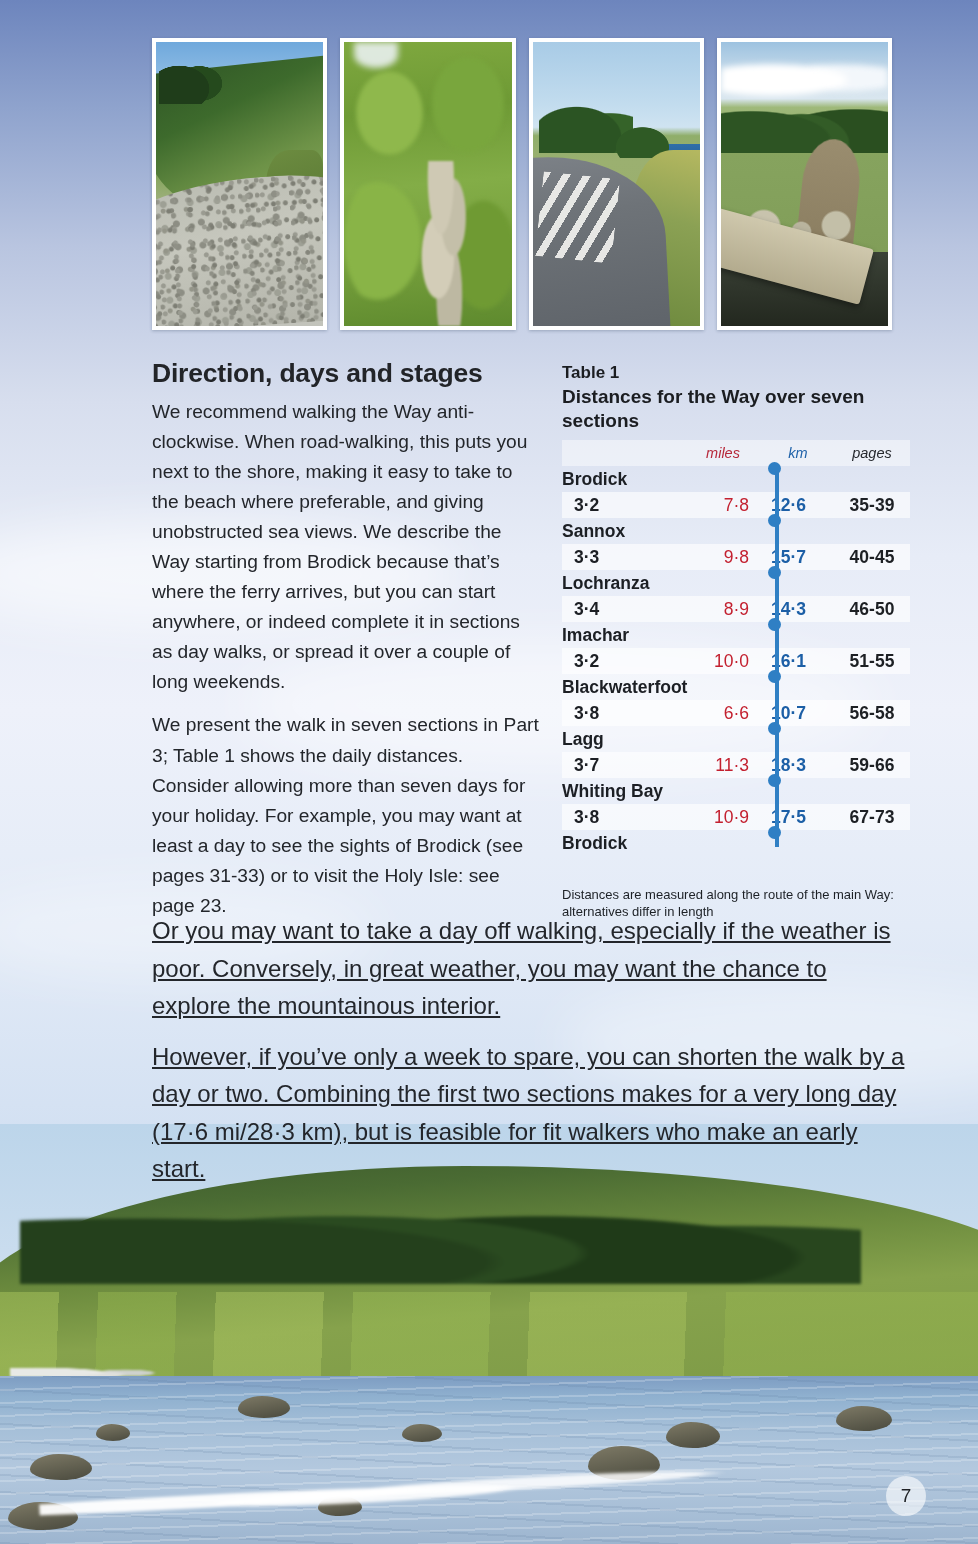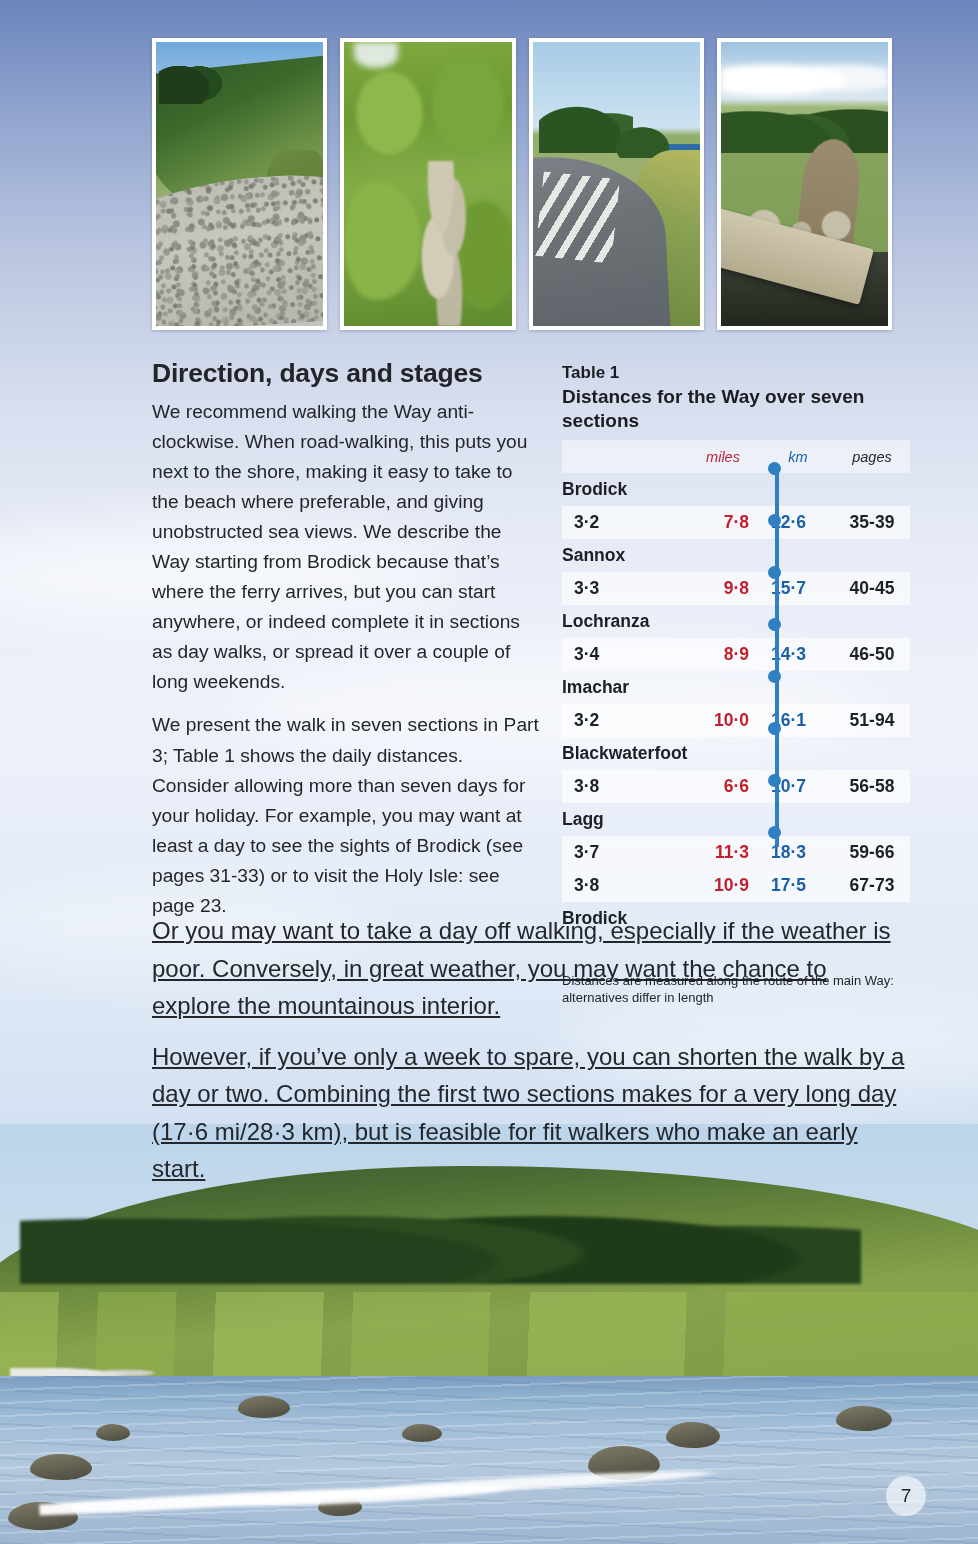--- a/index.html
+++ b/index.html
@@ -145,35 +145,35 @@
 
   
   .widecol{position:absolute;left:152px;top:912px;width:758px;}
   .widecol .para{font-size:24px;line-height:1.565;text-decoration:underline;}
 
   
   .table-wrap{position:absolute;left:562px;top:362px;width:348px;}
   .tbl-title{font-size:17px;font-weight:700;color:#1b1d21;line-height:1.28;margin:0;}
   .tbl-sub{font-size:19px;font-weight:700;color:#1b1d21;line-height:1.3;margin:1px 0 6px 0;}
   table.dist{border-collapse:collapse;width:348px;table-layout:fixed;position:relative;}
-  table.dist td{padding:0;height:33px;vertical-align:middle;font-size:17.5px;}
+  table.dist td{padding:0;height:26px;vertical-align:middle;font-size:17.5px;}
   .col-a{width:122px;}  
   .col-b{width:78px;}   
   .col-c{width:72px;}   
   .col-d{width:76px;}   
   .row-band td{background:rgba(255,255,255,.62);}
   .row-place td{background:transparent;}
   .hdr td{background:rgba(255,255,255,.45);height:22px;}
   .hdr .h{font-style:italic;font-size:14.5px;text-align:center;}
   .h-miles{color:#b6283a;}
   .h-km{color:#1f62a9;}
   .h-pages{color:#25282d;}
   .sec{font-weight:700;color:#1c1f24;padding-left:12px!important;}
   .place{font-weight:700;color:#1c1f24;padding-right:12px!important;font-size:17.5px;}
-  .mi{font-weight:700;color:#c3202f;text-align:right;padding-right:13px!important;}
+  .mi{font-weight:400;color:#c3202f;text-align:right;padding-right:13px!important;}
   .km{font-weight:700;color:#1c5fa6;text-align:left;padding-left:9px!important;}
   .pg{font-weight:700;color:#1d2024;text-align:center;}
   .total-row td{background:rgba(255,255,255,.62);height:30px;}
   .total-lbl{font-weight:700;font-style:italic;text-align:right;padding-right:12px!important;color:#1c1f24;font-size:18.5px;}
   .total-mi{font-weight:700;font-style:italic;color:#c3202f;text-align:right;padding-right:13px!important;font-size:18.5px;}
   .total-km{font-weight:700;font-style:italic;color:#1c5fa6;text-align:left;padding-left:9px!important;font-size:18.5px;}
   .gap-row td{height:8px;background:transparent;}
   .footnote{font-size:13px;line-height:1.28;color:#1d2126;margin-top:5px;width:338px;}
 
   
@@ -323,21 +323,21 @@
         </tr>
         <tr class="row-place">
           <td class="place">Imachar</td>
           <td colspan="3"></td>
         </tr>
 
         <tr class="row-band">
           <td class="sec">3·2</td>
           <td class="mi">10·0</td>
           <td class="km">16·1</td>
-          <td class="pg">51-94</td>
+          <td class="pg">51-55</td>
         </tr>
         <tr class="row-place">
           <td class="place">Blackwaterfoot</td>
           <td colspan="3"></td>
         </tr>
 
         <tr class="row-band">
           <td class="sec">3·8</td>
           <td class="mi">6·6</td>
           <td class="km">10·7</td>
@@ -346,20 +346,24 @@
         <tr class="row-place">
           <td class="place">Lagg</td>
           <td colspan="3"></td>
         </tr>
 
         <tr class="row-band">
           <td class="sec">3·7</td>
           <td class="mi">11·3</td>
           <td class="km">18·3</td>
           <td class="pg">59-66</td>
+        </tr>
+        <tr class="row-place">
+          <td class="place">Whiting Bay</td>
+          <td colspan="3"></td>
         </tr>
 
         <tr class="row-band">
           <td class="sec">3·8</td>
           <td class="mi">10·9</td>
           <td class="km">17·5</td>
           <td class="pg">67-73</td>
         </tr>
         <tr class="row-place">
           <td class="place">Brodick</td>

